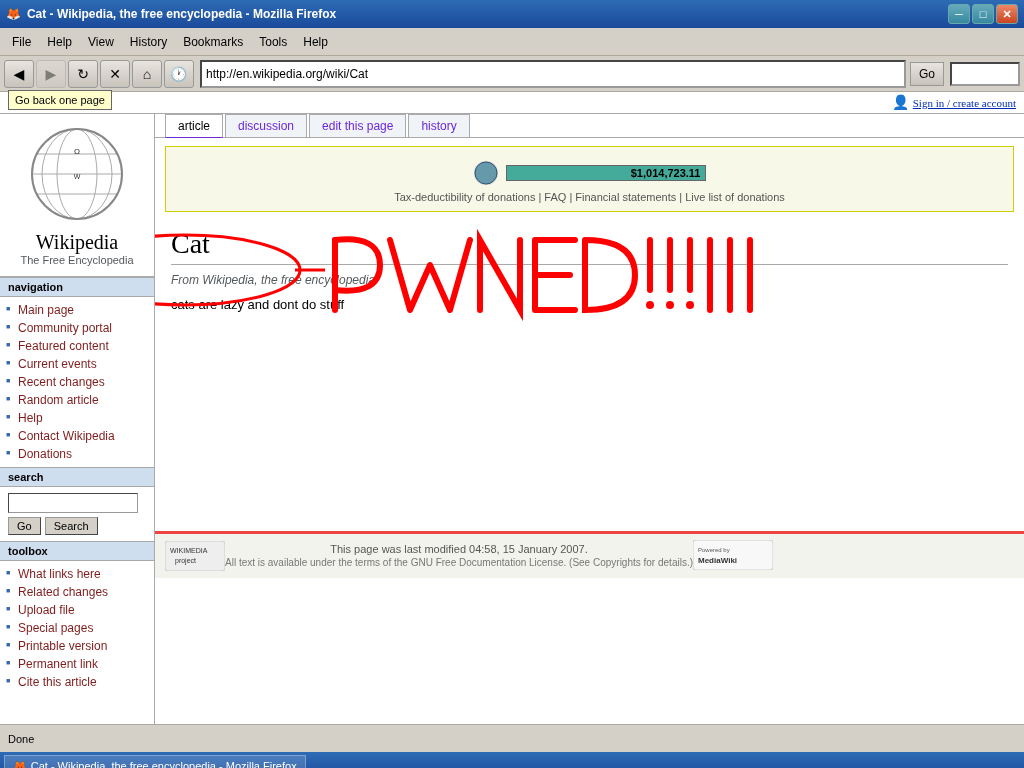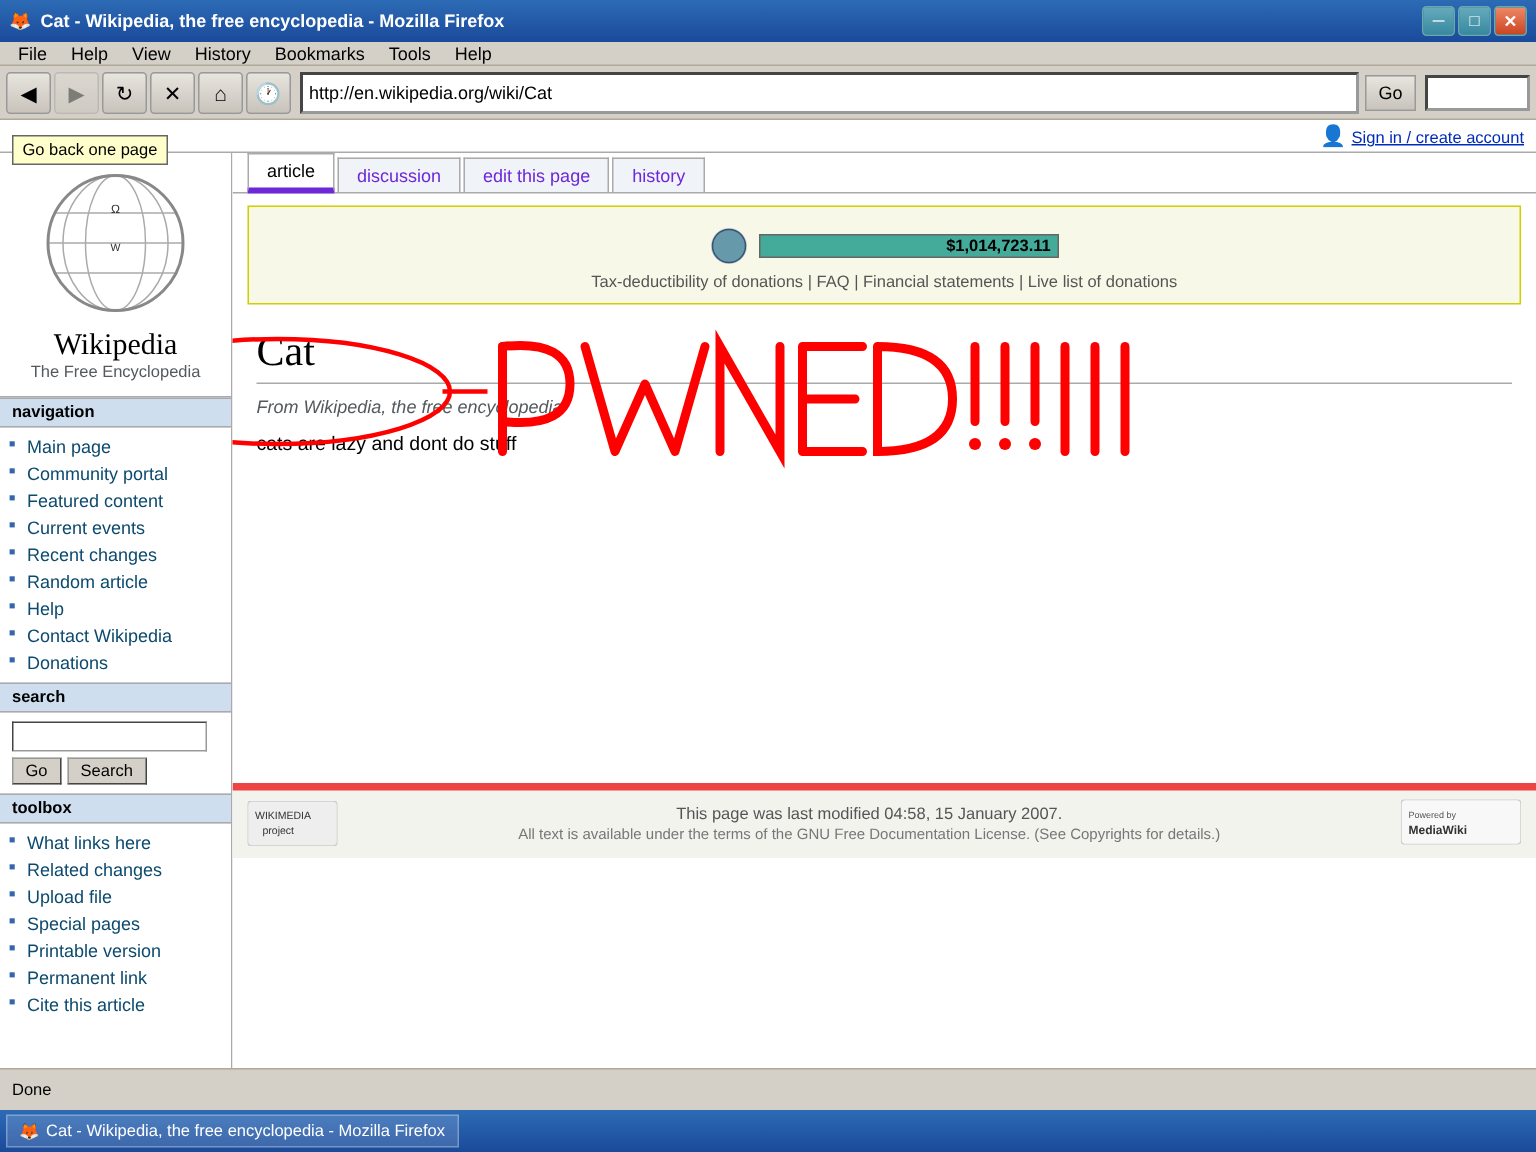--- a/index.html
+++ b/index.html
@@ -28,21 +28,21 @@
       cursor: pointer;
       display: flex; align-items: center; justify-content: center;
       color: white;
     }
     .titlebar-btn.minimize { background: linear-gradient(to bottom, #6ab, #3789a0); }
     .titlebar-btn.maximize { background: linear-gradient(to bottom, #6ab, #3789a0); }
     .titlebar-btn.close { background: linear-gradient(to bottom, #e86, #c42); }
 
     
     .menubar {
-      height: 16px;
+      height: 28px;
       background: #d4d0c8;
       display: flex;
       align-items: center;
       padding: 0 4px;
       border-bottom: 1px solid #b0a898;
       font-size: 12px;
     }
     .menubar-item {
       padding: 2px 8px;
       cursor: pointer;
@@ -112,22 +112,24 @@
       height: calc(768px - 28px - 22px - 36px - 22px - 28px);
       overflow: hidden;
     }
 
     
     .wiki-header {
       background: white;
       border-bottom: 1px solid #aaa;
       padding: 2px 8px;
       display: flex;
+      align-items: center;
       justify-content: space-between;
       height: 22px;
+      font-family: Liberation Serif, serif;
     }
     .wiki-sign-in { font-size: 11px; color: #002bb8; text-decoration: underline; cursor: pointer; }
 
     
     .wiki-body {
       display: flex;
       flex: 1;
       overflow: hidden;
     }
 
@@ -176,21 +178,21 @@
     }
     .sidebar-nav-item::before {
       content: '■';
       position: absolute;
       left: 6px;
       font-size: 7px;
       color: #3366aa;
       top: 4px;
     }
     .sidebar-nav-item a {
-      color: #0c4a6e;
+      color: #7f1d1d;
       text-decoration: none;
       font-size: 12px;
     }
 
     .search-box {
       padding: 6px 8px;
     }
     .search-input {
       width: 130px;
       height: 20px;
@@ -229,21 +231,21 @@
       border: 1px solid #aaa;
       border-bottom: none;
       cursor: pointer;
       background: #f0f4f8;
       margin-right: 2px;
       color: #6d28d9;
       text-decoration: none;
     }
     .tab.active {
       background: white;
-      border-bottom: 4px solid #6d28d9;
+      border-bottom: 1px solid #6d28d9;
       margin-bottom: -1px;
       color: #000;
     }
 
     
     .donation-banner {
       background: #f8f8e8;
       border: 1px solid #d0d000;
       margin: 8px 10px;
       padding: 8px 12px;
@@ -329,28 +331,27 @@
       border-top: 1px solid #b0a898;
       display: flex;
       align-items: center;
       padding: 0 8px;
       font-size: 11px;
     }
 
     
     .wiki-footer {
       background: #f3f3ee;
-      border-top: 5px solid #ef4444;
+      border-top: 3px solid #ef4444;
       padding: 6px 10px;
       font-size: 11px;
       text-align: center;
       color: #555;
       display: flex;
       align-items: center;
-      justify-content: space-between;
     }
     .wiki-footer-logo { display: flex; align-items: center; gap: 4px; }
 
     
     .taskbar {
       height: 28px;
       background: linear-gradient(to bottom, #2d6bb5 0%, #1a4a9a 100%);
       display: flex;
       align-items: center;
       padding: 0 4px;

